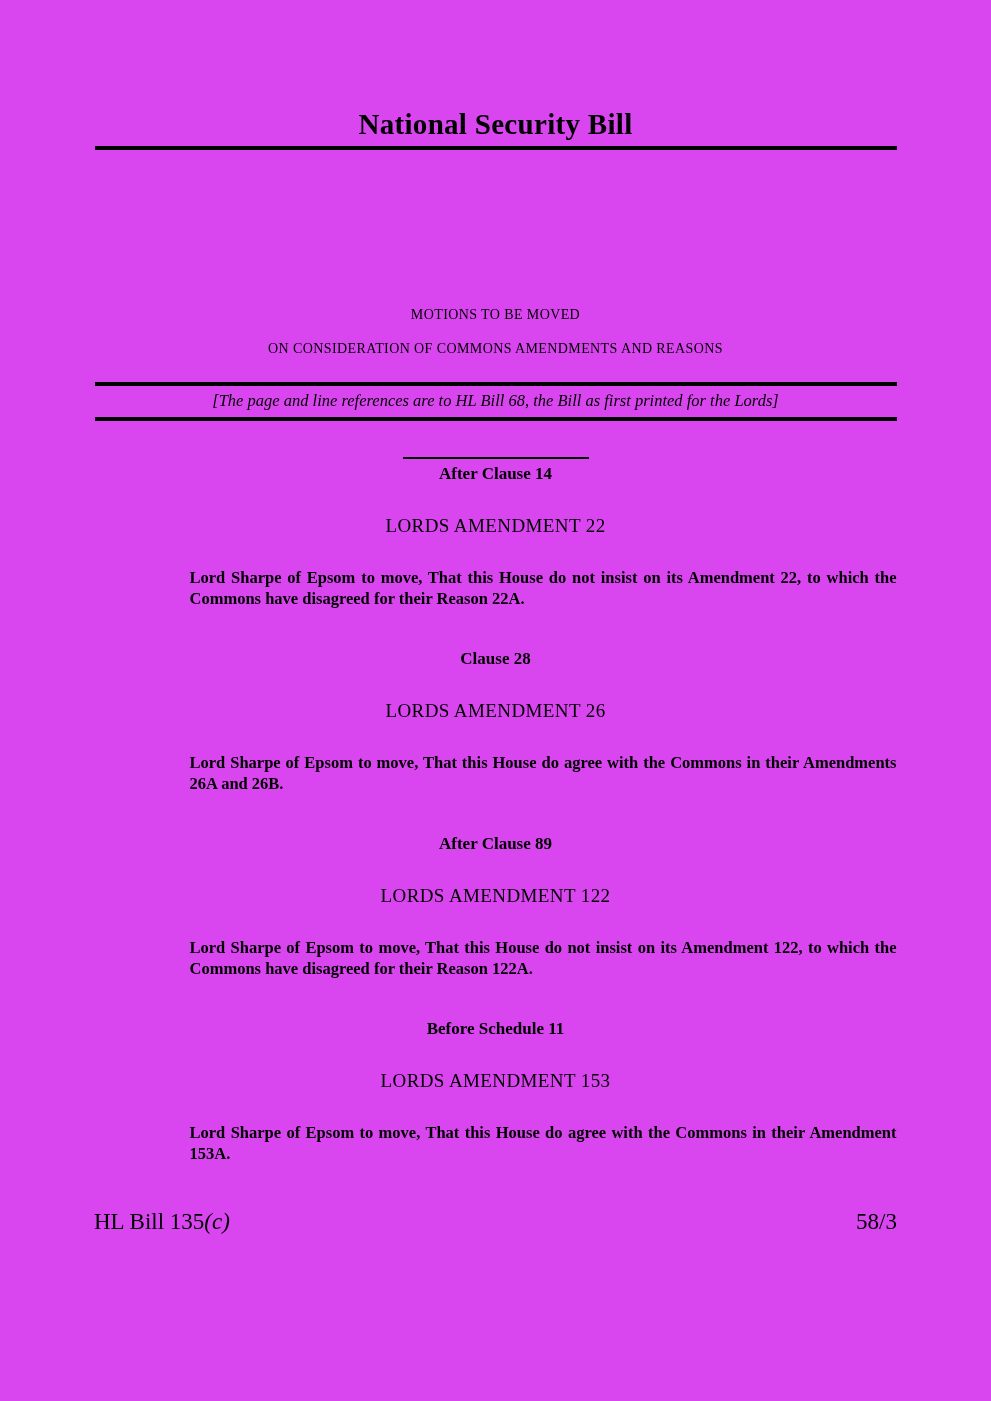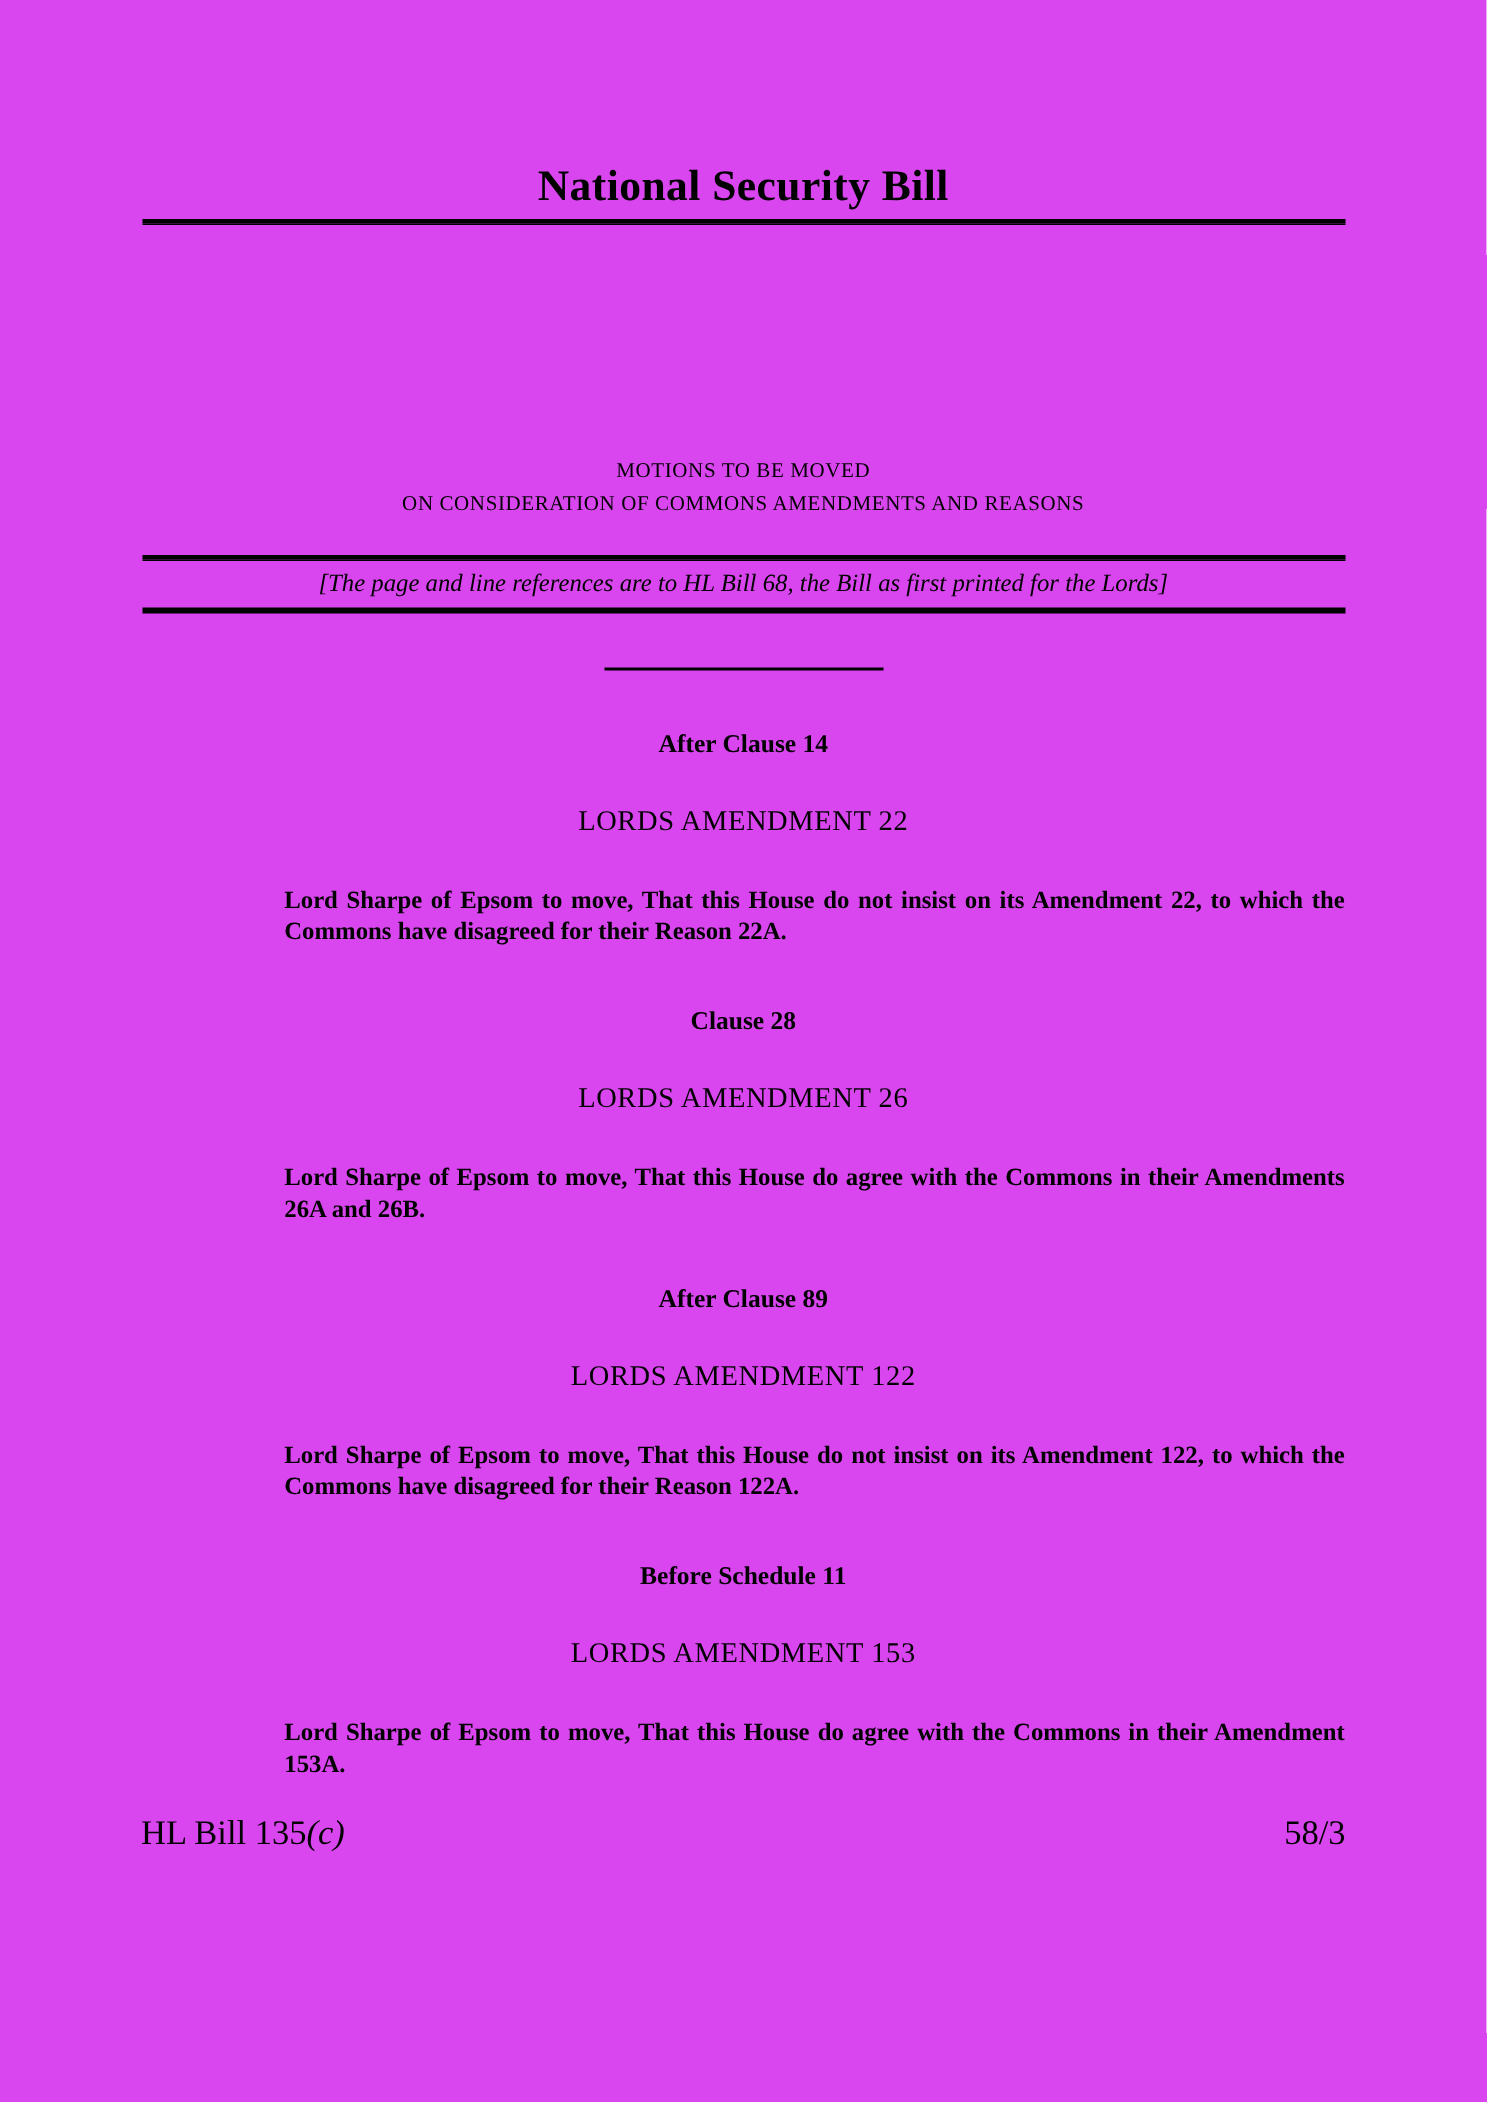--- a/index.html
+++ b/index.html
@@ -40,42 +40,42 @@
     border-top: 1.5px solid #000;
     border-bottom: 3px solid #000;
   }
   .caps-heading {
     text-align: center;
     font-size: 14px;
     line-height: 20px;
     letter-spacing: 0.4px;
   }
   .caps-heading.first { margin-top: 155px; }
-  .caps-heading.second { margin-top: 2px; }
+  .caps-heading.second { margin-top: 14px; }
   .ref-box { margin-top: 23px; }
   .ref-note {
     text-align: center;
     font-style: italic;
     font-size: 16.5px;
     line-height: 18px;
     padding: 6px 0 7px 0;
   }
   .short-rule {
     margin: 36px auto 0 auto;
     width: 186px;
     border-top: 2px solid #000;
     height: 0;
   }
   .clause-heading {
     text-align: center;
     font-weight: bold;
     font-size: 17px;
     line-height: 18px;
   }
-  .clause-heading.after-short-rule { margin-top: 40px; }
+  .clause-heading.after-short-rule { margin-top: 6px; }
   .clause-heading.later { margin-top: 41px; }
   .amendment-heading {
     text-align: center;
     font-size: 19px;
     line-height: 18px;
     letter-spacing: 0.4px;
     margin-top: 34px;
   }
   .motion-text {
     margin-top: 32px;

